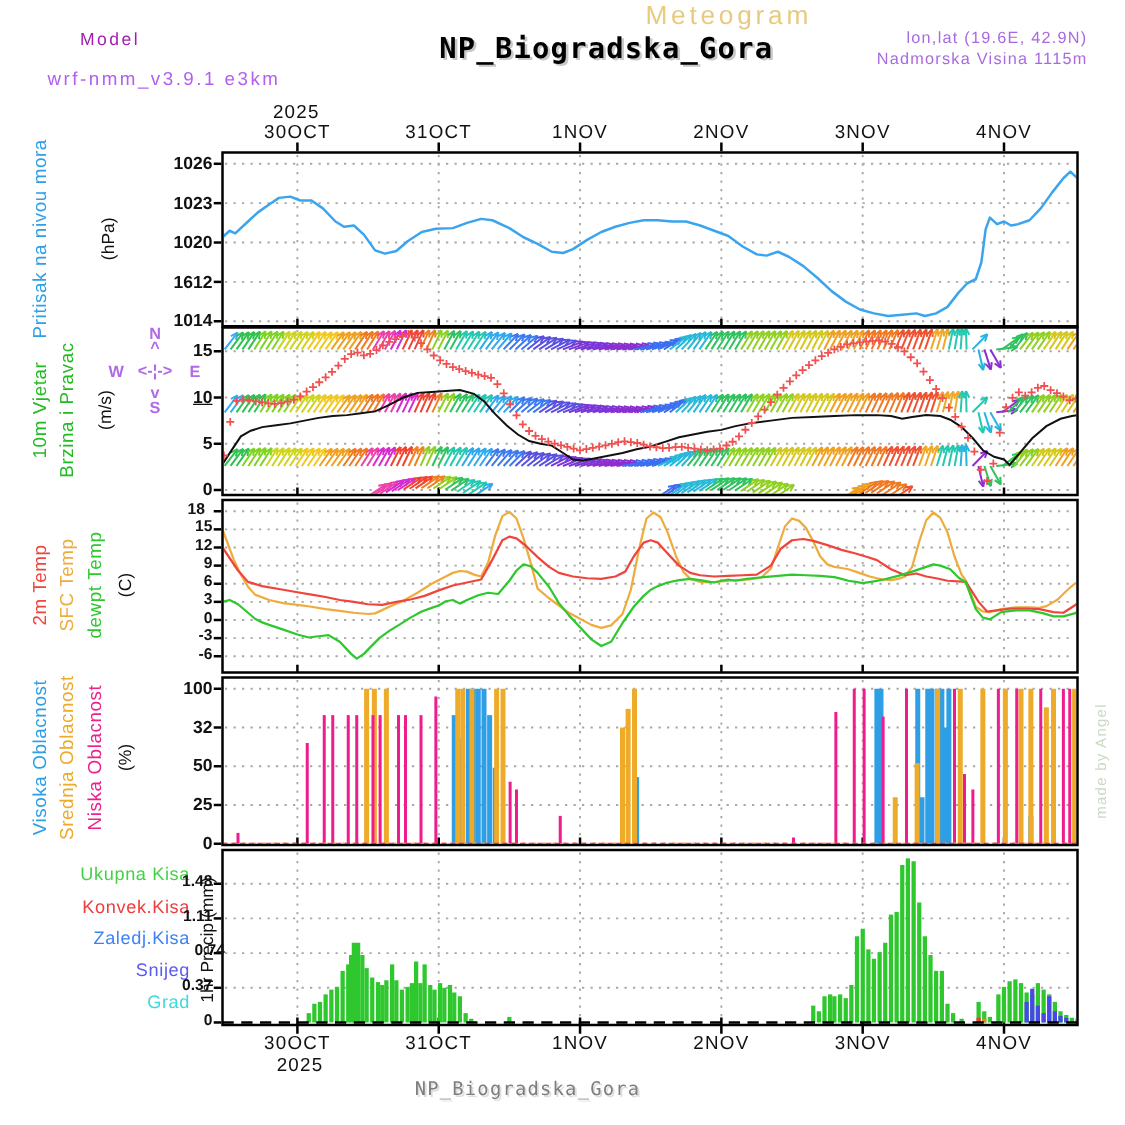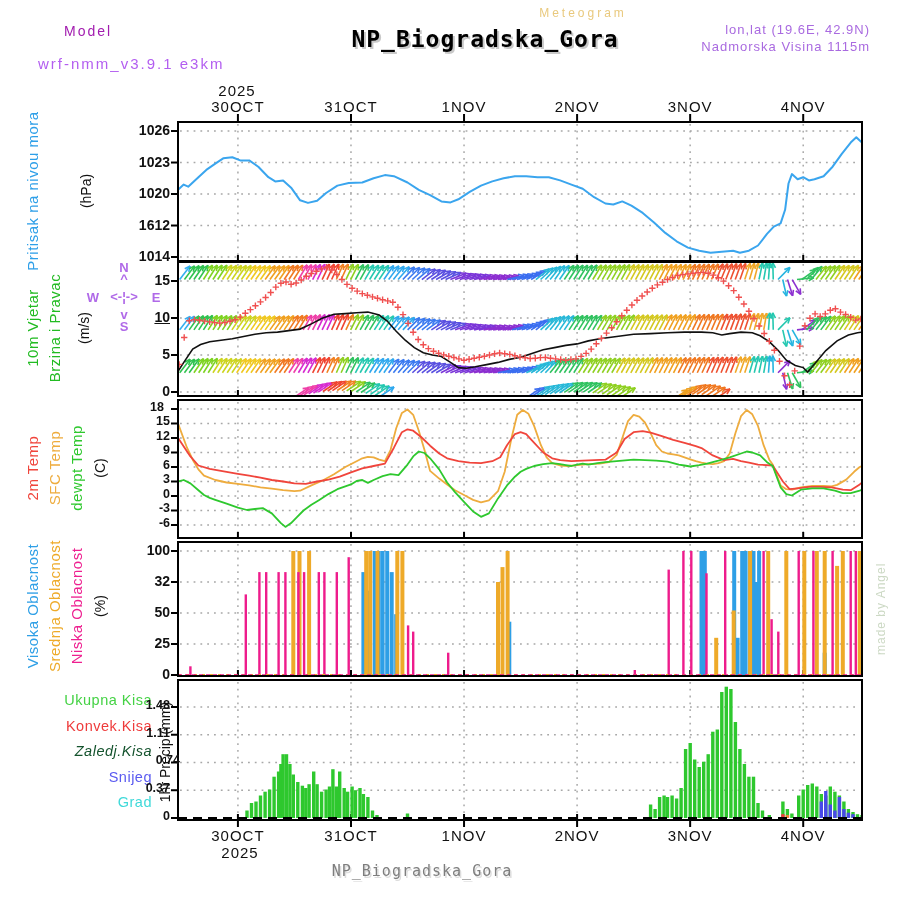--- a/index.html
+++ b/index.html
@@ -2,21 +2,21 @@
 <html><head>
 <meta charset="utf-8">
 <style>
   html,body{margin:0;padding:0;background:#fff;}
   #stage{position:relative;width:900px;height:900px;background:#fff;overflow:hidden;
          font-family:"Liberation Sans",sans-serif;color:#111;}
   #plot{position:absolute;left:0;top:0;}
   .abs{position:absolute;white-space:nowrap;}
   .rot{transform:translate(-50%,-50%) rotate(-90deg);}
   .ctr{transform:translate(-50%,-50%);}
-  .meteogram{color:#e9c97e;font-size:12px;letter-spacing:3px;}
+  .meteogram{color:#e9c97e;font-size:21px;letter-spacing:3px;}
   .model{color:#a21caf;font-size:14px;letter-spacing:2px;}
   .wrf{color:#b35ef0;font-size:15px;letter-spacing:2px;}
   .violet{color:#a96ae0;font-size:13px;letter-spacing:1px;text-align:right;}
   .bigtitle{font-family:"DejaVu Sans Mono",monospace;font-weight:bold;font-size:23px;
             letter-spacing:1px;color:#000;text-shadow:2px 2px 0 #c9c9c9;}
   .foot{font-family:"DejaVu Sans Mono",monospace;font-size:15px;letter-spacing:1px;
         color:#7e7e7e;text-shadow:1.5px 1.5px 0 #ddd;}
   .datelab{font-size:15px;color:#111;letter-spacing:1px;}
   .ytick{font-size:14px;font-weight:600;color:#111;text-align:right;width:44px;}
   .ytick.sm{font-size:12.5px;}
@@ -1860,21 +1860,21 @@
   <div class="abs rot unit" style="left:100px;top:468px;">(C)</div>
 
   <div class="abs rot plab c-high" style="left:32px;top:606px;">Visoka Oblacnost</div>
   <div class="abs rot plab c-mid" style="left:54px;top:606px;">Srednja Oblacnost</div>
   <div class="abs rot plab c-low" style="left:76px;top:606px;">Niska  Oblacnost</div>
   <div class="abs rot unit" style="left:100px;top:606px;">(%)</div>
 
   <div id="precip-legend">
       <div class="abs legend-item" style="left:8px;top:692px;width:144px;color:#44d244;">Ukupna Kisa</div>
       <div class="abs legend-item" style="left:8px;top:717.5px;width:144px;color:#ee3b3b;">Konvek.Kisa</div>
-      <div class="abs legend-item" style="left:8px;top:743px;width:144px;color:#14532d;font-style:italic;">Zaledj.Kisa</div>
+      <div class="abs legend-item" style="left:8px;top:743px;width:144px;color:#3b82f6;">Zaledj.Kisa</div>
       <div class="abs legend-item" style="left:8px;top:768.5px;width:144px;color:#5a5af0;">Snijeg</div>
       <div class="abs legend-item" style="left:8px;top:794px;width:144px;color:#3fd9d9;">Grad</div>
     </div>
   <div class="abs rot unit" style="left:165px;top:752px;">1hr Precip (mm)</div>
 
   <div id="yticks">
       <div class="abs ytick " style="left:126px;top:122px;">1026</div>
       <div class="abs ytick " style="left:126px;top:154px;">1023</div>
       <div class="abs ytick " style="left:126px;top:185px;">1020</div>
       <div class="abs ytick " style="left:126px;top:217px;">1612</div>

